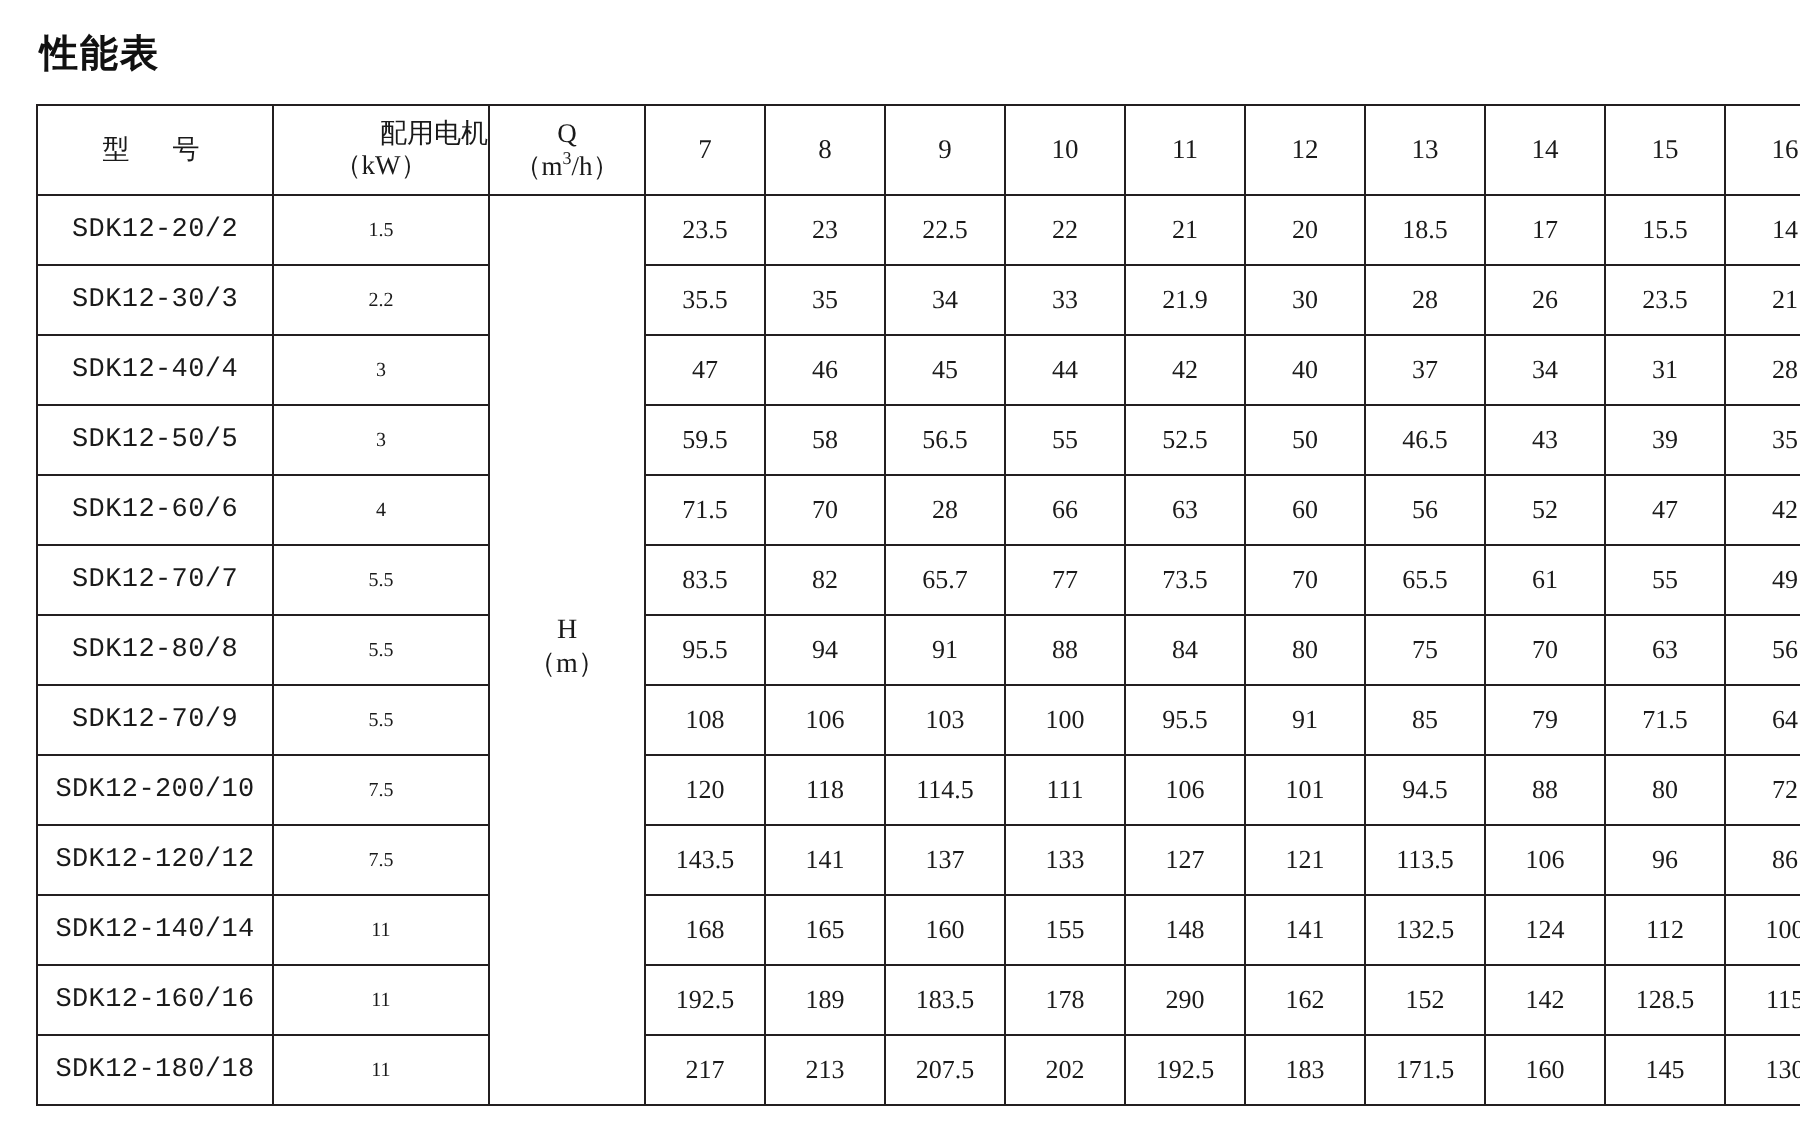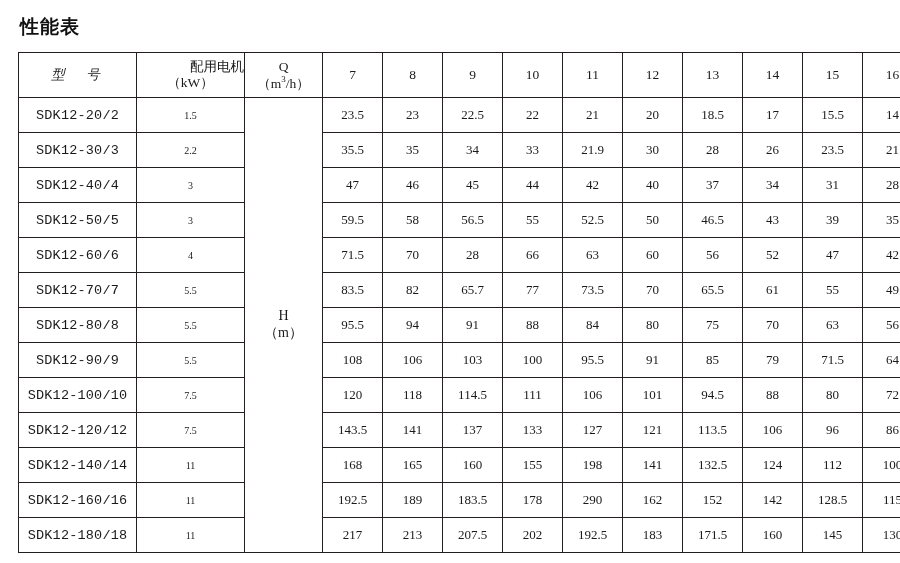--- a/index.html
+++ b/index.html
@@ -49,21 +49,20 @@
     font-size: 13.5px;
   }
   .col-model { width: 118px; }
   .col-motor { width: 108px; }
   .col-q { width: 78px; }
   .col-num { width: 60px; }
 
   .hdr-model {
     letter-spacing: 4px;
     font-size: 14px;
-    font-style: italic;
   }
   .hdr-motor-line1 { display: block; line-height: 1.15; text-align: right; }
   .hdr-motor-line2 { display: block; line-height: 1.15; }
   .hdr-q-line1 { display: block; line-height: 1.12; }
   .hdr-q-line2 { display: block; line-height: 1.12; }
   .hdr-q-line2 sup { font-size: 9px; vertical-align: super; }
 
   td.model {
     font-family: Liberation Mono, monospace;
     font-size: 13.5px;
@@ -224,35 +223,35 @@
         <td class="val">91</td>
         <td class="val">88</td>
         <td class="val">84</td>
         <td class="val">80</td>
         <td class="val">75</td>
         <td class="val">70</td>
         <td class="val">63</td>
         <td class="val">56</td>
       </tr>
       <tr>
-        <td class="model">SDK12-90/9</td>
+        <td class="model">SDK12-70/9</td>
         <td class="motor">5.5</td>
         <td class="val">108</td>
         <td class="val">106</td>
         <td class="val">103</td>
         <td class="val">100</td>
         <td class="val">95.5</td>
         <td class="val">91</td>
         <td class="val">85</td>
         <td class="val">79</td>
         <td class="val">71.5</td>
         <td class="val">64</td>
       </tr>
       <tr>
-        <td class="model">SDK12-100/10</td>
+        <td class="model">SDK12-200/10</td>
         <td class="motor">7.5</td>
         <td class="val">120</td>
         <td class="val">118</td>
         <td class="val">114.5</td>
         <td class="val">111</td>
         <td class="val">106</td>
         <td class="val">101</td>
         <td class="val">94.5</td>
         <td class="val">88</td>
         <td class="val">80</td>
@@ -272,21 +271,21 @@
         <td class="val">96</td>
         <td class="val">86</td>
       </tr>
       <tr>
         <td class="model">SDK12-140/14</td>
         <td class="motor">11</td>
         <td class="val">168</td>
         <td class="val">165</td>
         <td class="val">160</td>
         <td class="val">155</td>
-        <td class="val">198</td>
+        <td class="val">148</td>
         <td class="val">141</td>
         <td class="val">132.5</td>
         <td class="val">124</td>
         <td class="val">112</td>
         <td class="val">100</td>
       </tr>
       <tr>
         <td class="model">SDK12-160/16</td>
         <td class="motor">11</td>
         <td class="val">192.5</td>

